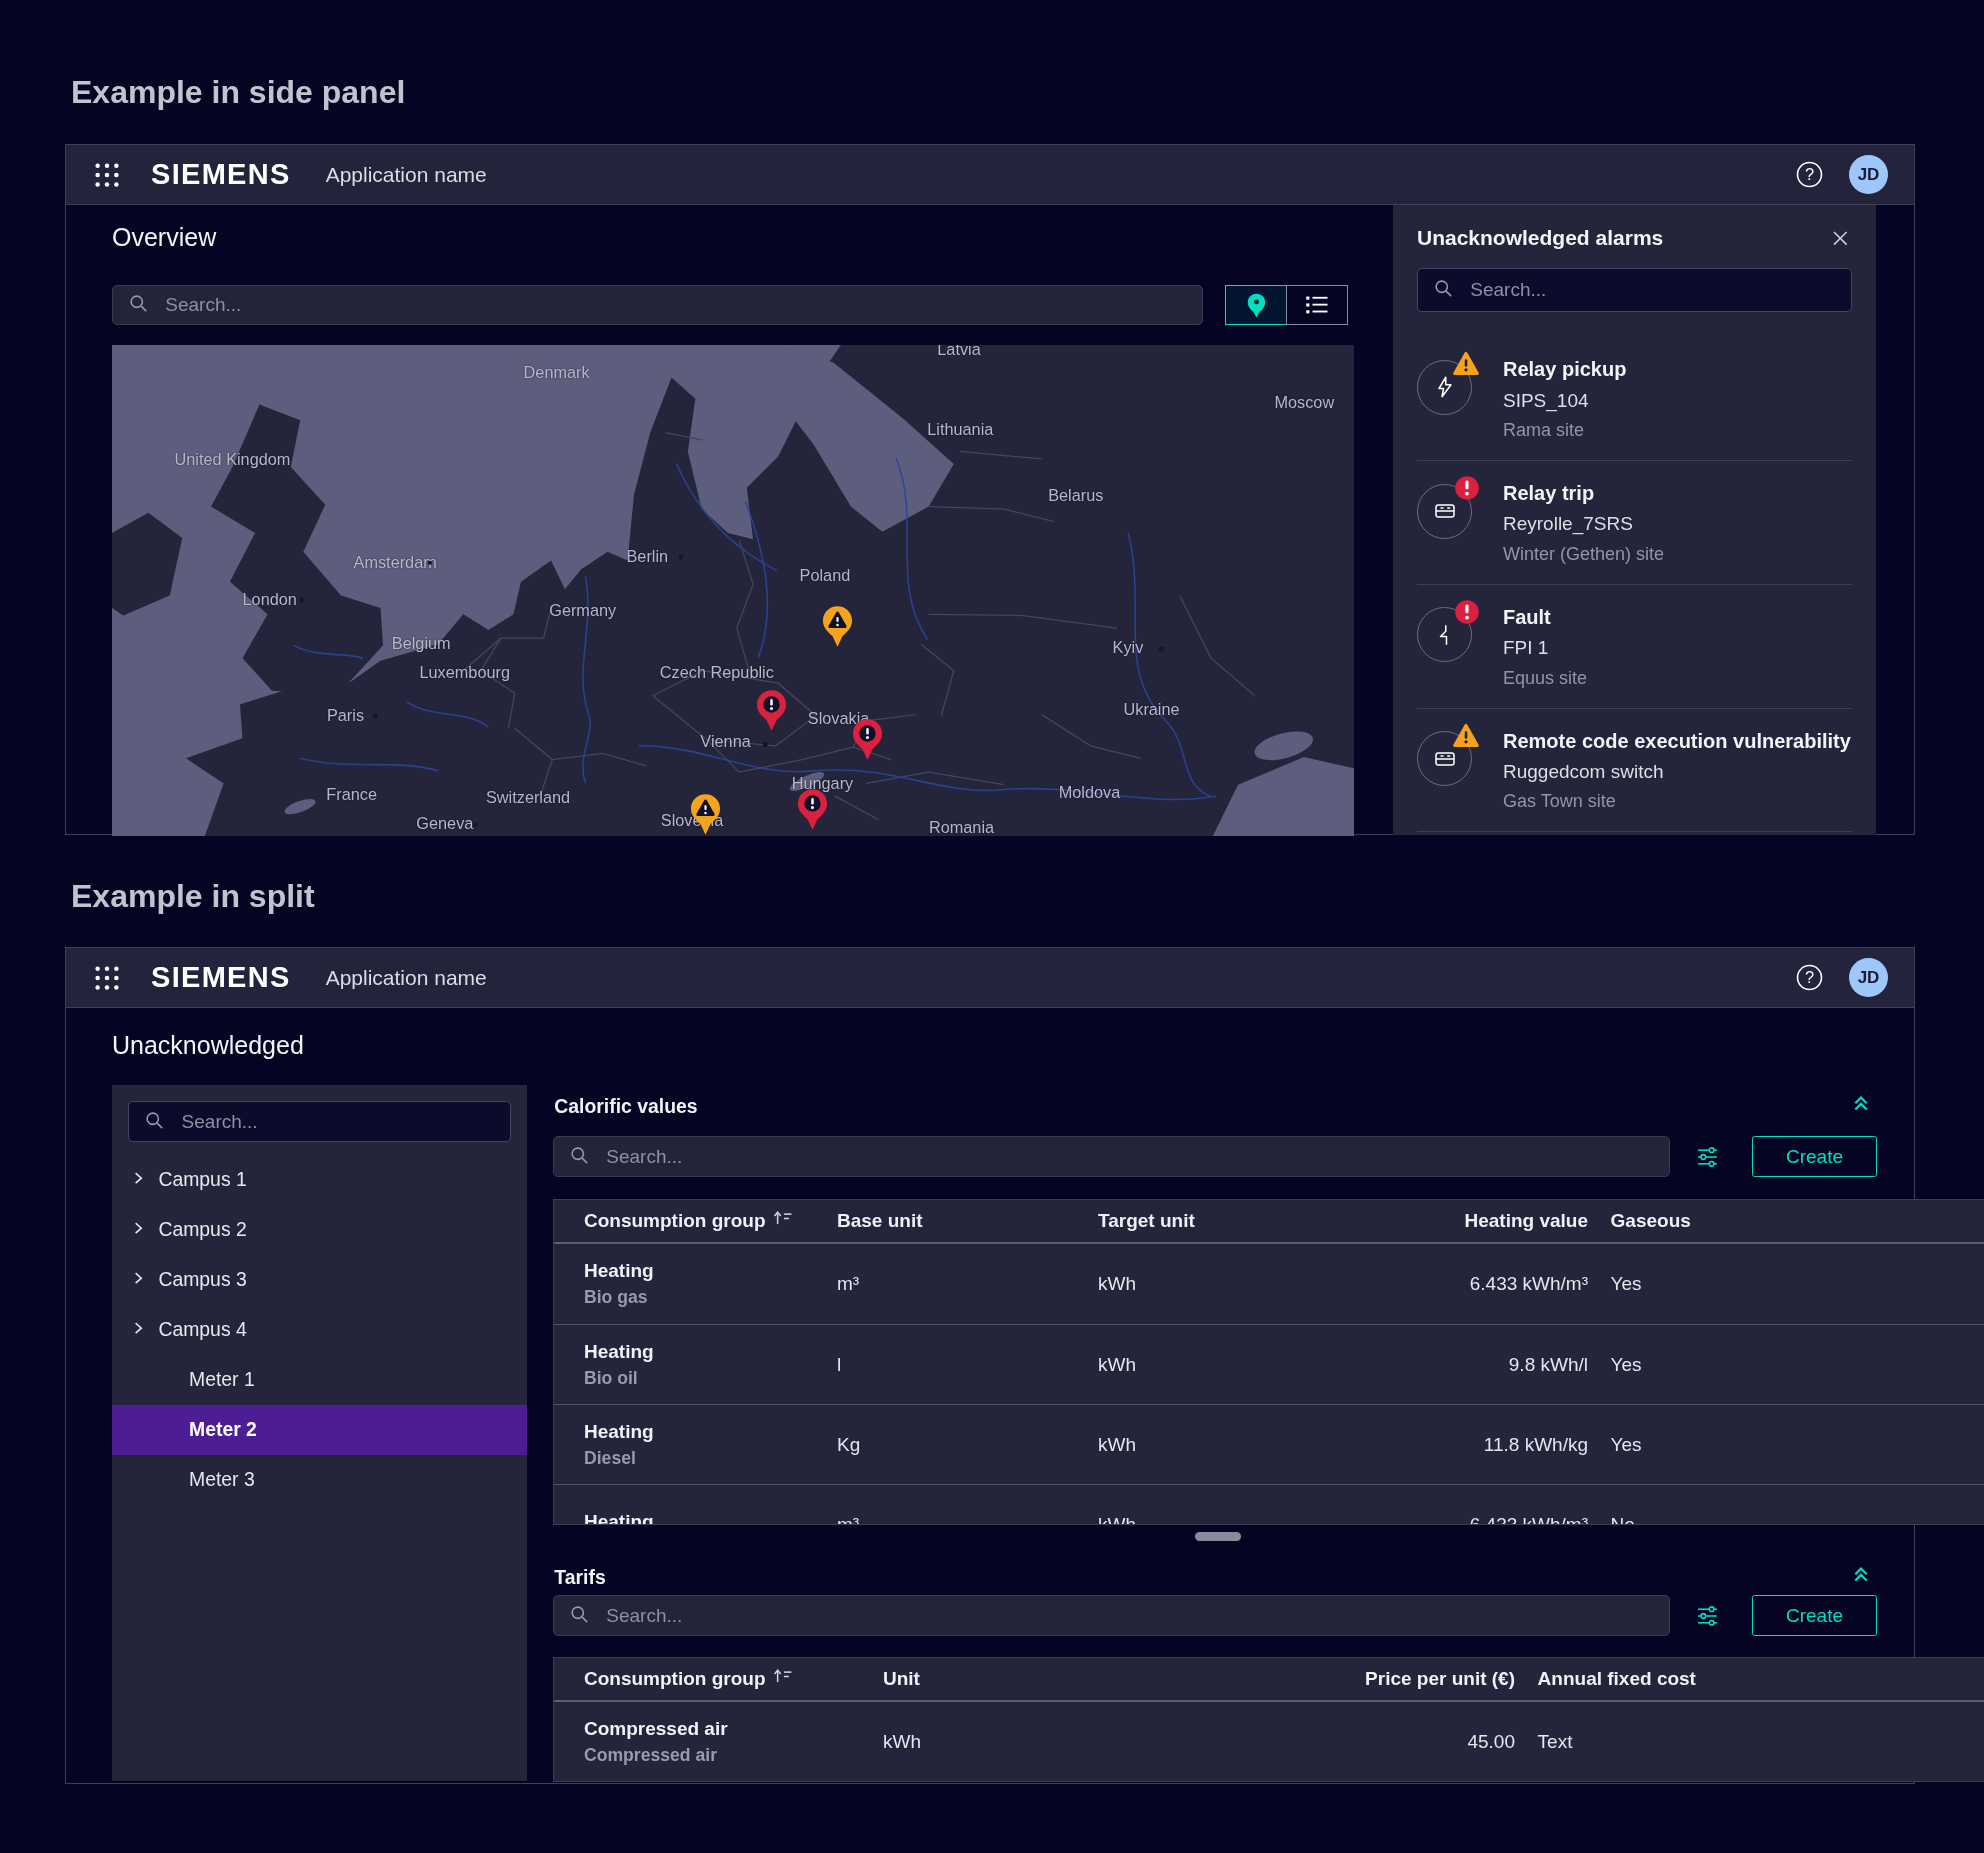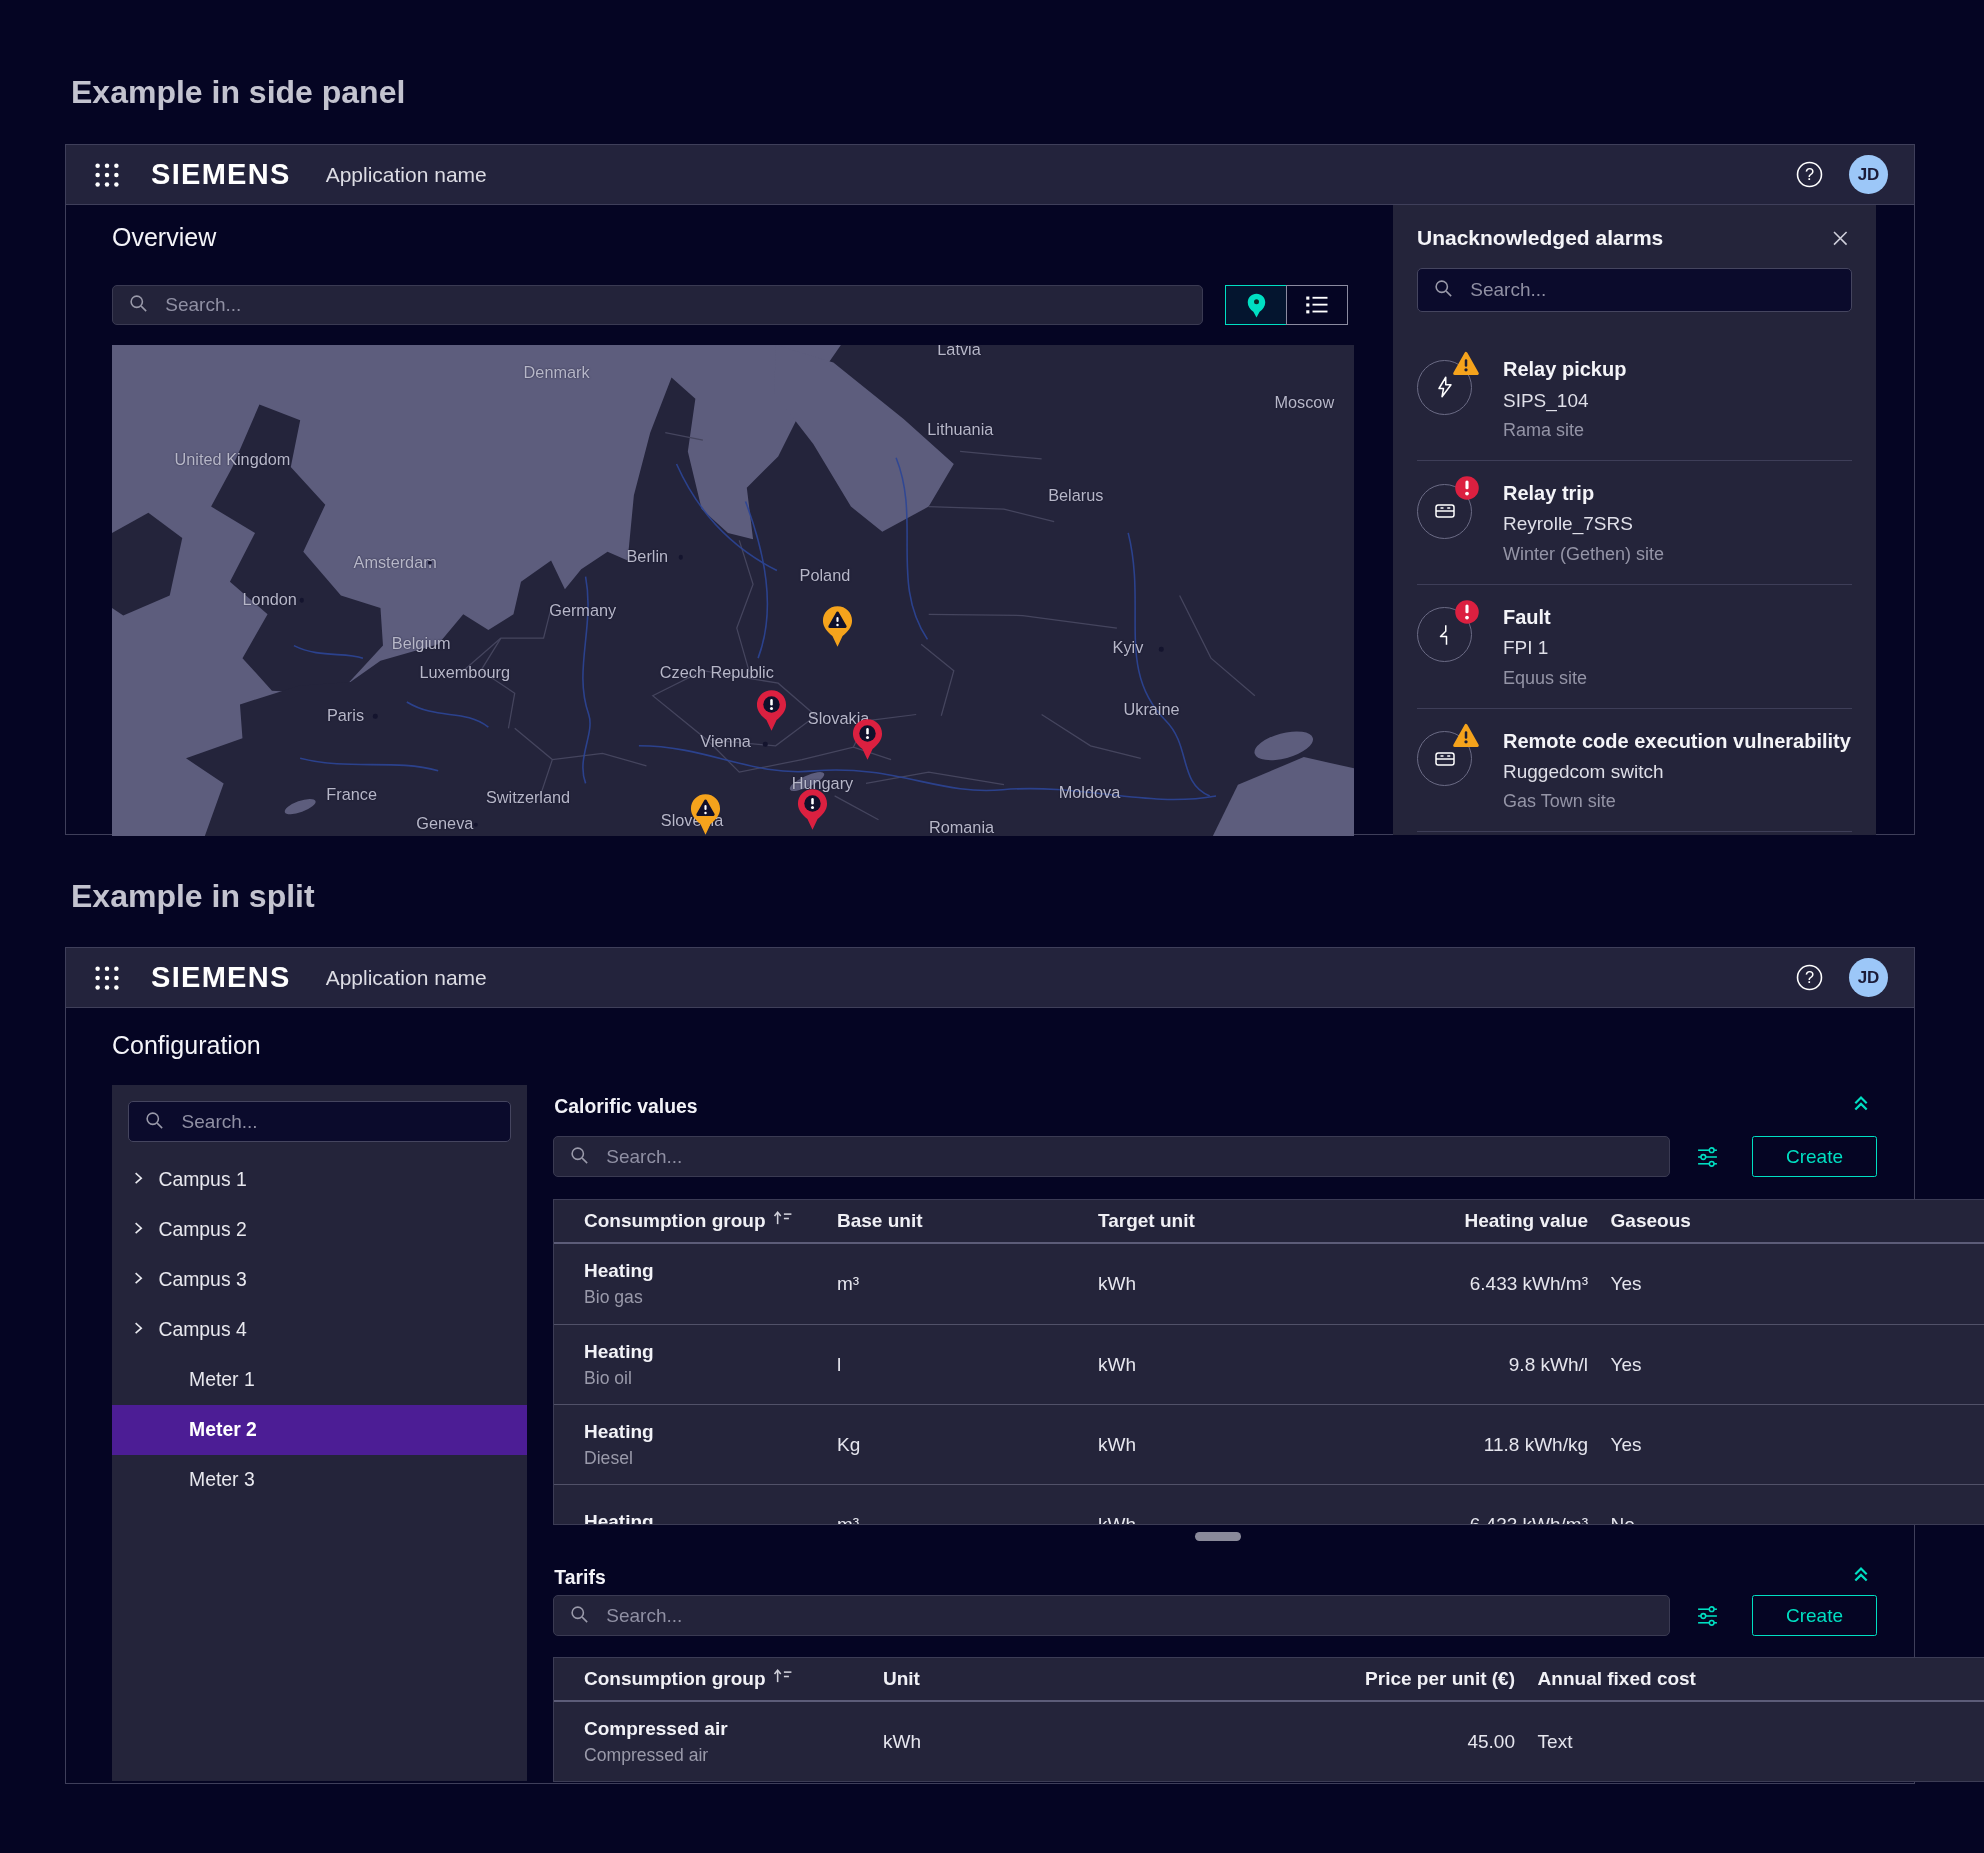--- a/index.html
+++ b/index.html
@@ -71,21 +71,21 @@
 
   .table{position:absolute;left:0;width:1444px;background:#24243a;border:0.6px solid #3c3c55;box-sizing:border-box;overflow:hidden;}
   .t-head{display:grid;height:44px;align-items:center;font-size:19px;font-weight:700;color:#f0f0f5;border-bottom:2.5px solid #5c5c78;padding-left:30px;box-sizing:border-box;}
   .t-row{display:grid;height:80px;align-items:center;font-size:19px;color:#e6e6ee;padding-left:30px;box-sizing:border-box;cursor:pointer;}
   .t-row + .t-row{border-top:1.9px solid #515168;}
   .grid-cal{grid-template-columns:253px 261px 251px 239px 1fr;}
   .grid-tar{grid-template-columns:299px 251px 381px 1fr;}
   .cell-r{text-align:right;}
   .cell-pad{padding-left:22.6px;}
   .c-main{font-weight:700;color:#f2f2f7;}
-  .c-sub{font-size:17.6px;color:#9a9aaa;font-weight:400;margin-top:5px;}
+  .c-sub{font-size:17.6px;color:#9a9aaa;font-weight:700;margin-top:5px;}
   .head-sort{display:inline-flex;align-items:center;gap:6.3px;}
   .scroll-pill{position:absolute;left:642px;width:46px;height:8.8px;border-radius:4.4px;background:#8a8a9a;cursor:grab;}
 </style>
 </head>
 <body>
 
 <div class="canvas">
 
   <div class="section-heading" style="top:74px;">Example in side panel</div>
 
@@ -410,21 +410,21 @@
       <button class="icon-btn">
         <svg width="29" height="29" viewBox="0 0 46 46">
             <circle cx="23" cy="23" r="19" fill="none" stroke="#ffffff" stroke-width="2.5"></circle>
           <text x="23" y="32" text-anchor="middle" font-size="26" fill="#ffffff" font-family="Liberation Sans, sans-serif">?</text>
           </svg>
       </button>
       <div class="avatar">JD</div>
     </div>
 
     <div class="content" style="height:775px;">
-      <div class="page-title" style="top:22.6px;">Configuration</div>
+      <div class="page-title" style="top:22.6px;">Unacknowledged</div>
 
       <div class="sidebar">
         <div class="search-box search-panel">
           <span>
             <svg width="21.3" height="21.3" viewBox="0 0 34 34">
                 <circle cx="14" cy="14" r="9" fill="none" stroke="#9a9aaa" stroke-width="2.5"></circle>
                 <line x1="21" y1="21" x2="29" y2="29" stroke="#9a9aaa" stroke-width="2.5"></line>
               </svg>
           </span>
           <input placeholder="Search..." style="">

